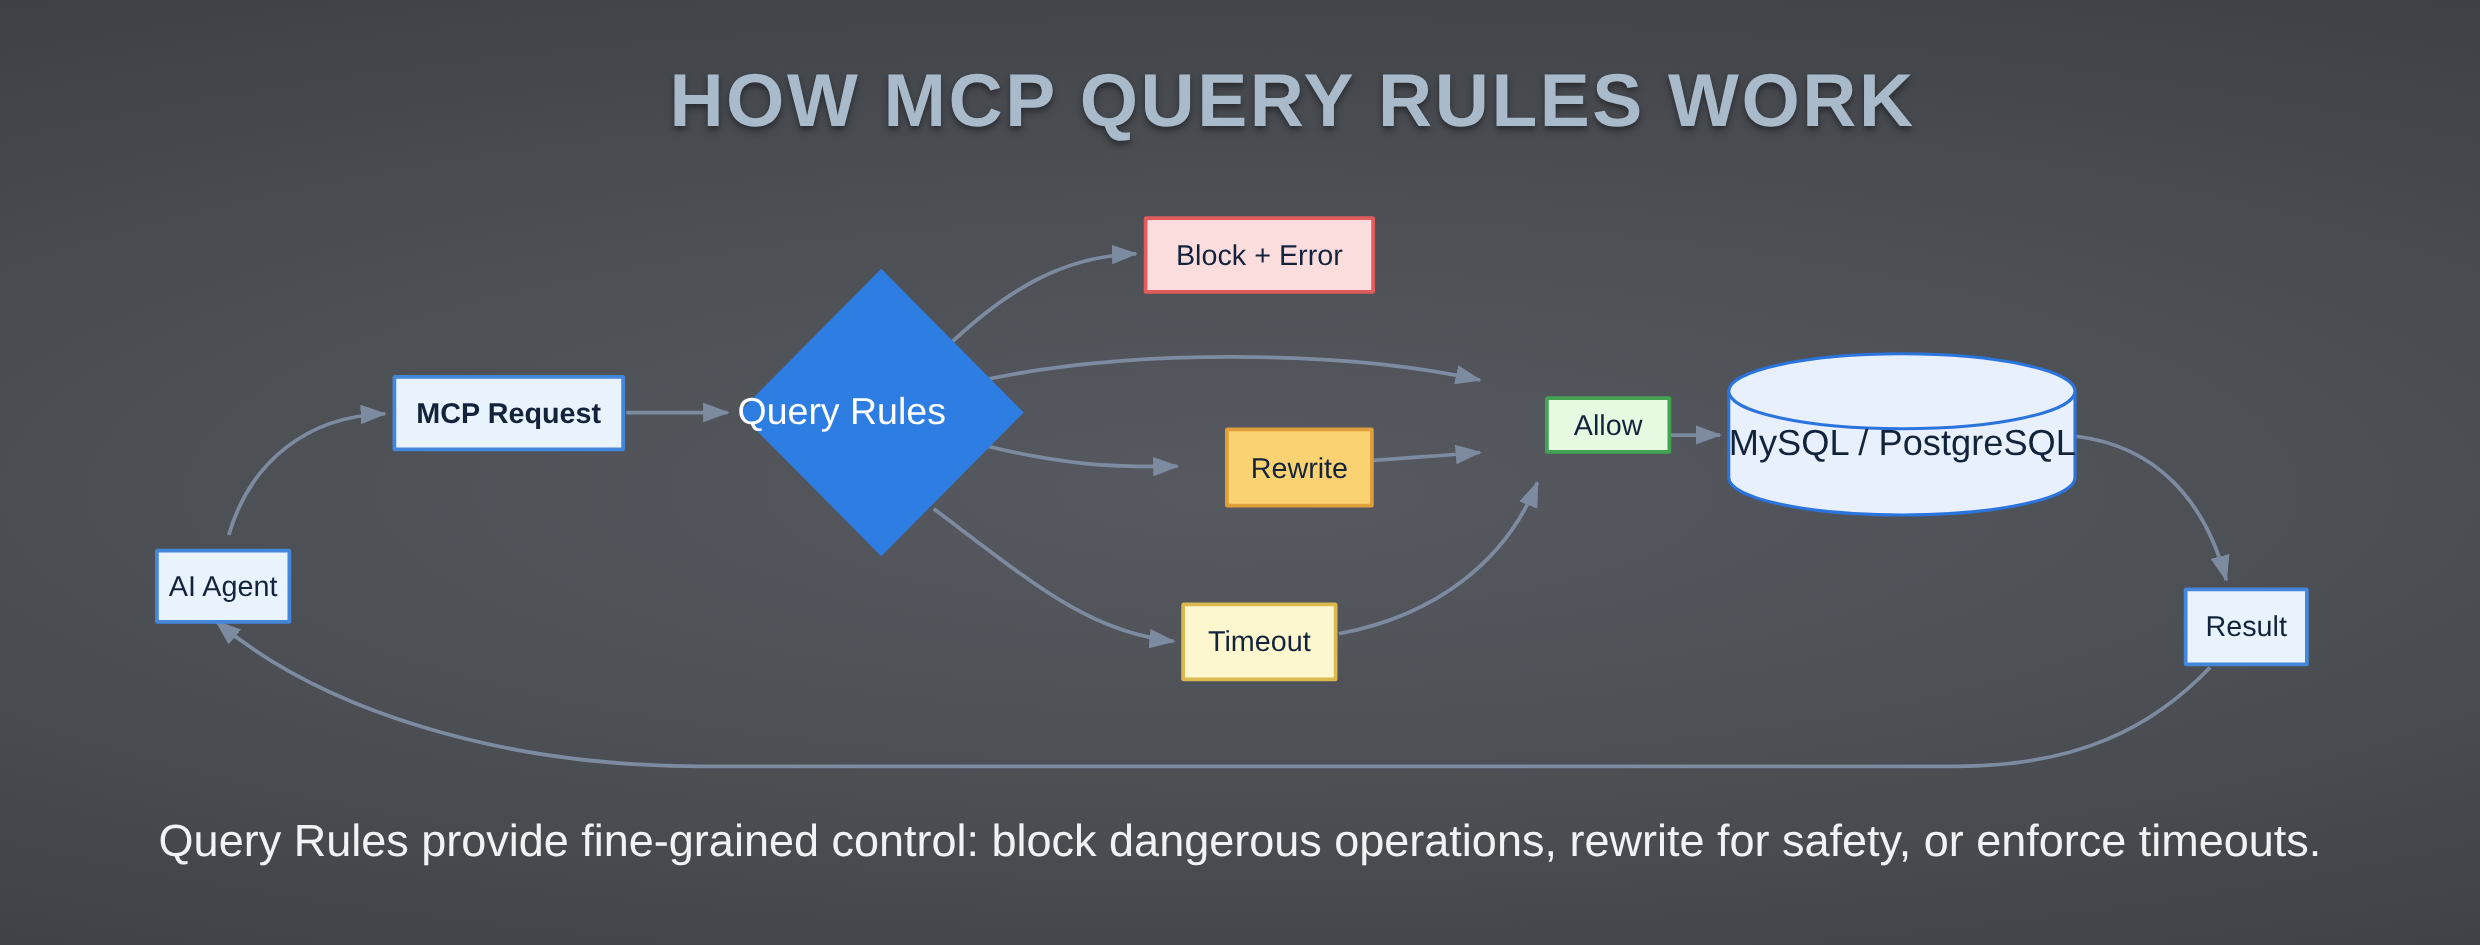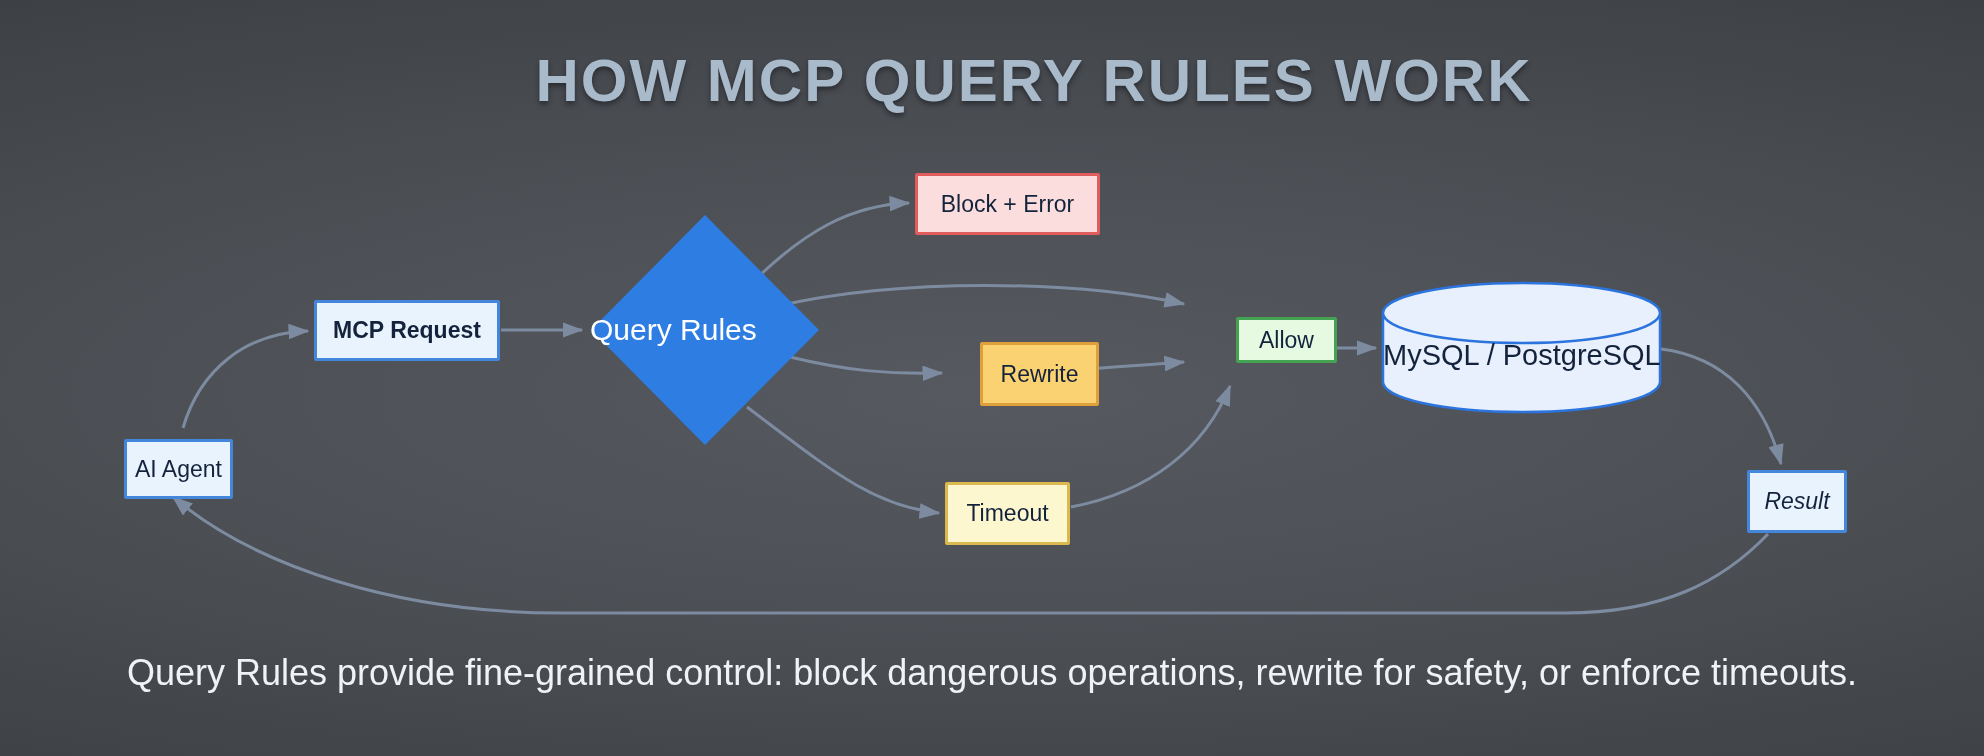--- a/index.html
+++ b/index.html
@@ -94,19 +94,19 @@
   <div class="node n-timeout" style="left:945px;top:482px;width:125px;height:63px;">
     <span>Timeout</span>
   </div>
 
   <div class="node n-allow" style="left:1236px;top:317px;width:101px;height:46px;">
     <span>Allow</span>
   </div>
 
   <div class="db-label">MySQL / PostgreSQL</div>
 
-  <div class="node n-blue" style="left:1747px;top:470px;width:100px;height:63px;font-style:italic;">
+  <div class="node n-blue" style="left:1747px;top:470px;width:100px;height:63px;">
     <span>Result</span>
   </div>
 
   <div class="caption">Query Rules provide fine-grained control: block dangerous operations, rewrite for safety, or enforce timeouts.</div>
 
 </div>
 
 </body></html>

